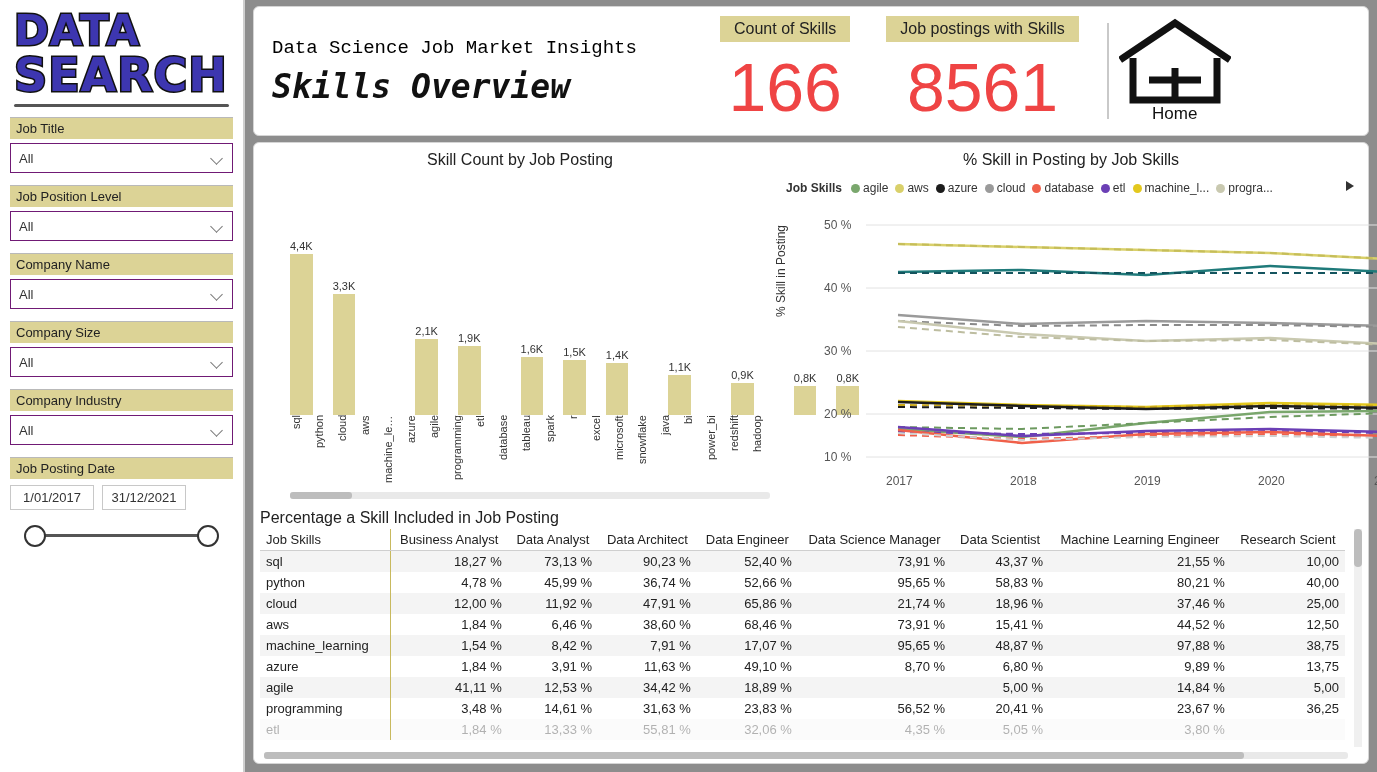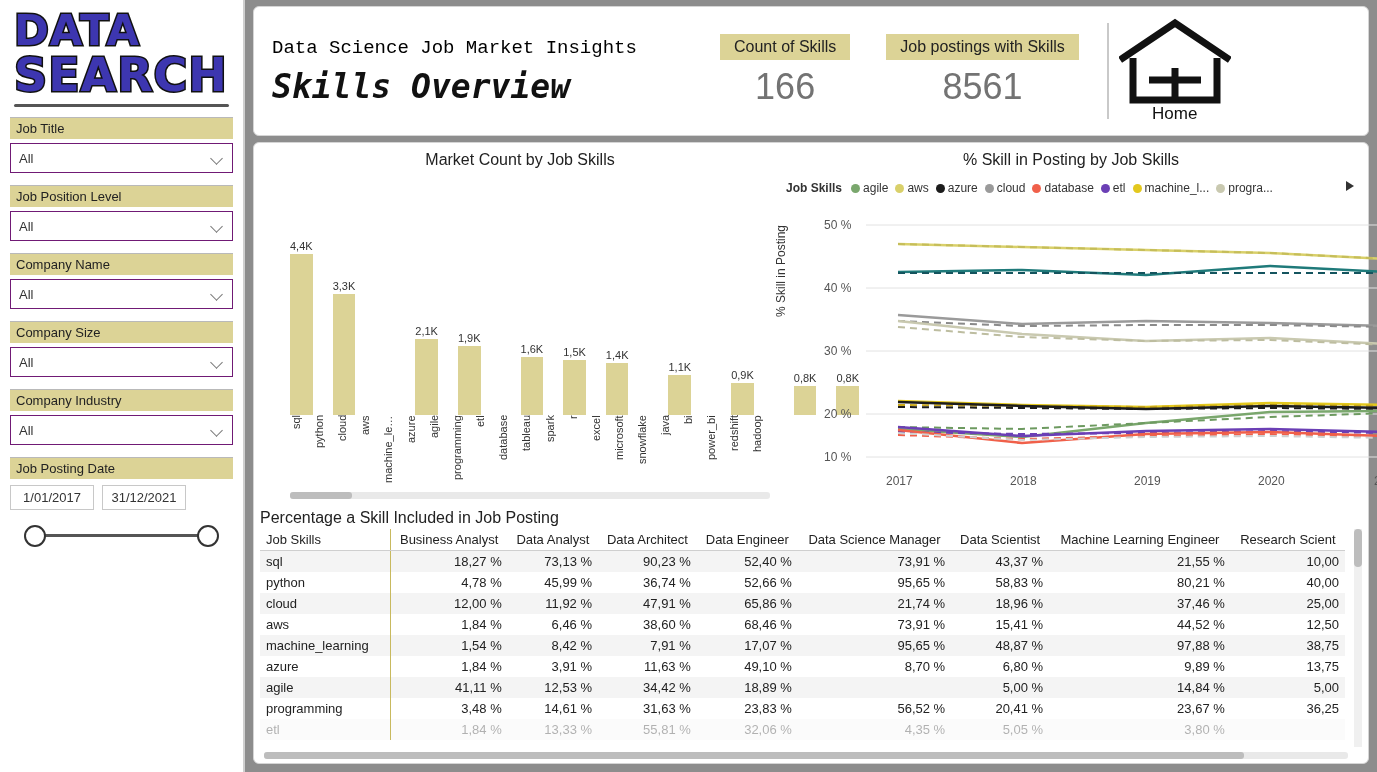--- a/index.html
+++ b/index.html
@@ -108,21 +108,21 @@
     font-family:"DejaVu Sans Mono", monospace;
     font-weight:bold; font-style:italic;
     font-size:33px; color:#111; margin-top:8px;
   }
   .kpi { text-align:center; padding:0 18px; }
   .kpi-label {
     background:#dcd396; color:#222;
     font-size:16px; padding:4px 14px; display:inline-block;
   }
   .kpi-value {
-    font-size:36px; color:#737373; margin-top:6px;
+    font-size:68px; color:#ef4444; margin-top:6px;
     font-family:"Liberation Sans", sans-serif;
   }
   .kpi-sep {
     width:2px; background:#c9c9c9; height:96px; margin:0 10px;
   }
   .home-btn { text-align:center; padding-right:10px; }
   .home-label { font-size:17px; color:#111; margin-top:-4px; }
 
   
   .body-card {
@@ -310,21 +310,21 @@
           <path d="M30 62 L82 62" fill="none" stroke="#111" stroke-width="7"></path>
         </svg>
         <div class="home-label">Home</div>
       </div>
     </div>
 
     <div class="body-card">
       <div class="charts-row">
 
         <div class="chart-box bar-area">
-          <div class="chart-title">Market Count by Job Skills</div>
+          <div class="chart-title">Skill Count by Job Posting</div>
           <div class="bars">
             <div class="bar-col">
                 <div class="bar-val">4,4K</div>
                 <div class="bar-rect" style="height:72%"></div>
               </div>
             <div class="bar-col">
                 <div class="bar-val">3,3K</div>
                 <div class="bar-rect" style="height:54%"></div>
               </div>
             <div class="bar-col">

